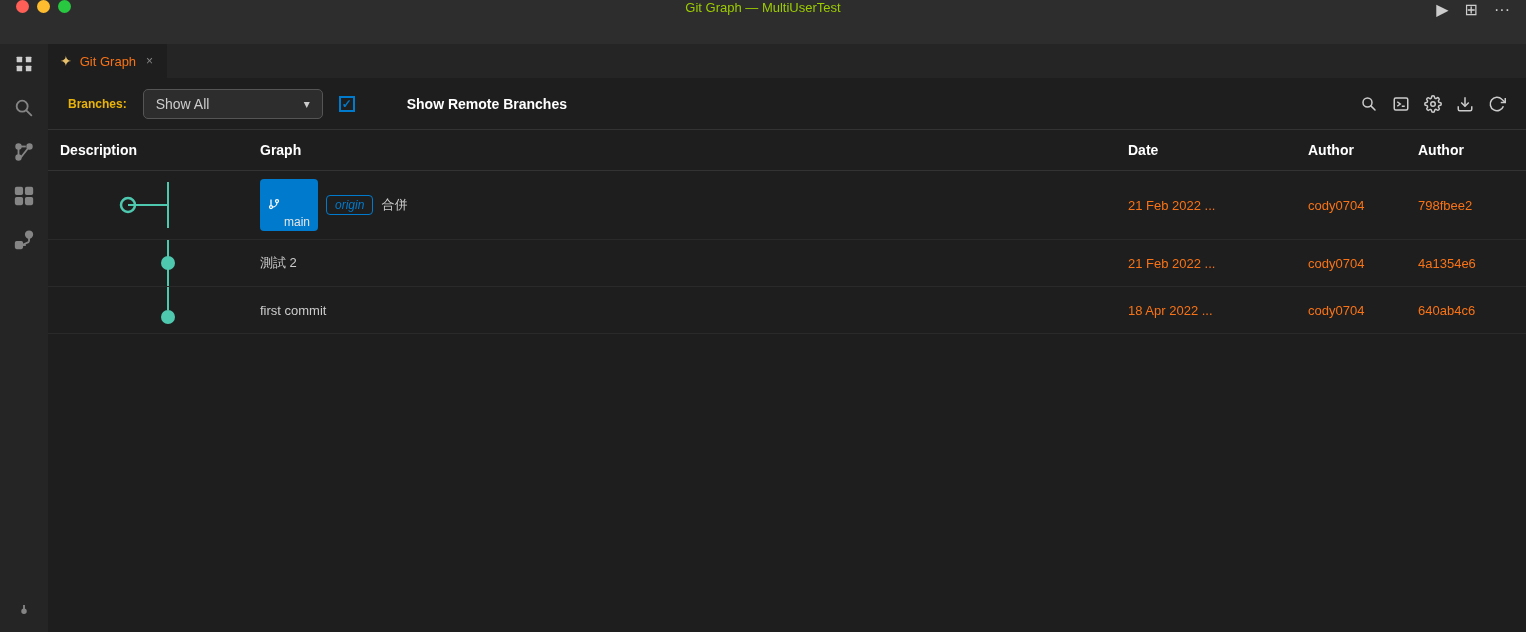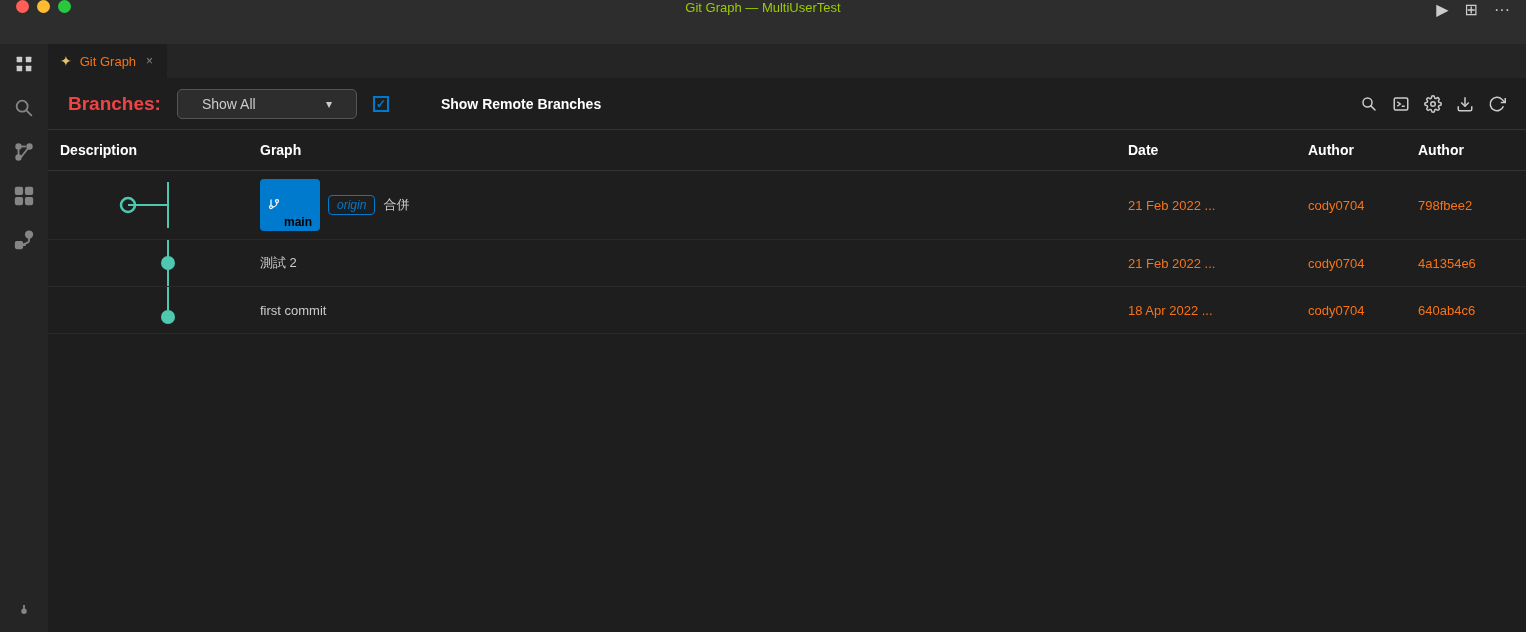--- a/index.html
+++ b/index.html
@@ -134,31 +134,31 @@
     
     .toolbar {
       display: flex;
       align-items: center;
       padding: 10px 20px;
       gap: 16px;
       border-bottom: 1px solid #333;
       background: #1e1e1e;
     }
     .toolbar-label {
-      color: #ef4444;
-      font-size: 19px;
+      color: #eab308;
+      font-size: 12px;
       font-weight: 700;
     }
     .branches-dropdown {
       display: flex;
       align-items: center;
       background: #2d2d2d;
       border: 1px solid #555;
       border-radius: 5px;
-      padding: 6px 24px;
+      padding: 6px 12px;
       gap: 8px;
       cursor: pointer;
       min-width: 180px;
     }
     .branches-dropdown-text {
       color: #cccccc;
       font-size: 14px;
       flex: 1;
     }
     .dropdown-arrow {
@@ -261,23 +261,23 @@
       gap: 4px;
       background: #007acc;
       border-radius: 4px;
       padding: 2px 8px;
     }
     .branch-badge-icon {
       color: #ffffff;
       font-size: 11px;
     }
     .branch-badge-text {
-      color: #000000;
-      font-size: 12px;
-      font-weight: 700;
+      color: #e5e5e5;
+      font-size: 12px;
+      font-weight: 400;
       margin-top: 34px;
     }
     .origin-badge {
       background: transparent;
       border: 1px solid #007acc;
       border-radius: 4px;
       padding: 2px 8px;
       color: #007acc;
       font-size: 12px;
       font-style: italic;

